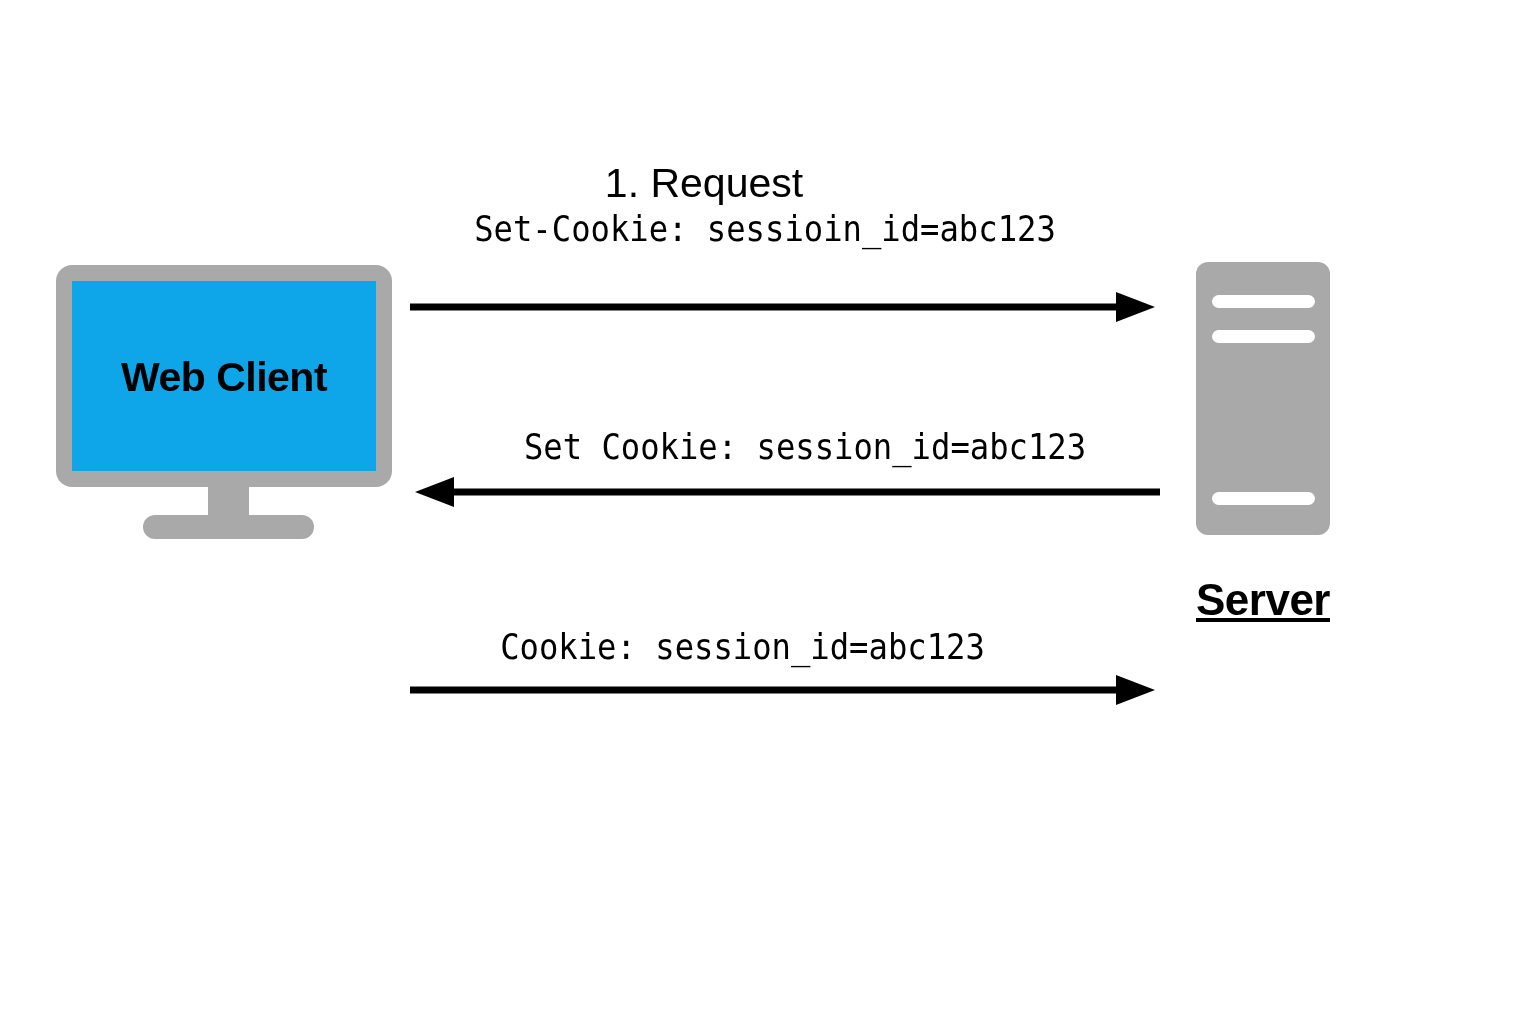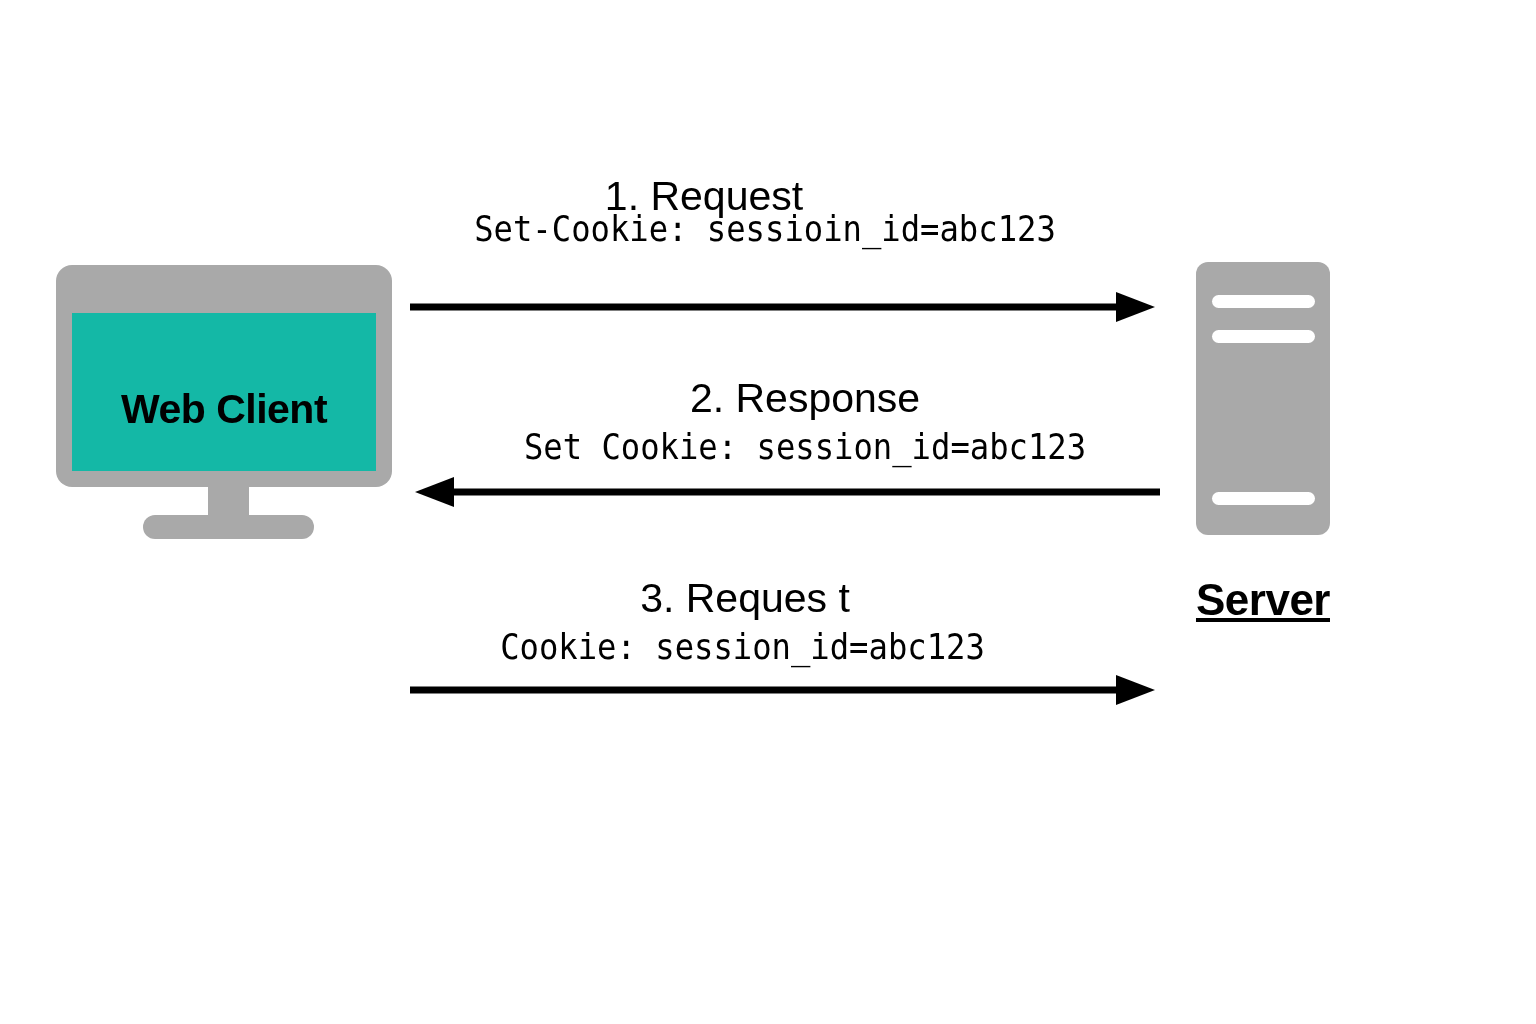--- a/index.html
+++ b/index.html
@@ -30,22 +30,21 @@
     height: 222px;
     background: #a9a9a9;
     border-radius: 16px;
   }
   .monitor-screen {
     position: absolute;
     left: 16px;
     top: 16px;
     right: 16px;
     bottom: 16px;
-    background: #14b8a6;
-    margin-top: 32px;
+    background: #0ea5e9;
   }
   .monitor-label {
     position: absolute;
     left: 0;
     right: 0;
     top: 76px;
     text-align: center;
     font-size: 41px;
     font-weight: bold;
     letter-spacing: -0.5px;
@@ -120,21 +119,21 @@
     font-family: "DejaVu Sans Mono", "Liberation Mono", monospace;
     font-size: 35px;
     font-weight: normal;
     color: #000000;
     line-height: 1;
     white-space: pre;
     text-align: center;
     transform: scaleX(0.92);
   }
 
-  .m1-title { left: 404px; top: 163px; width: 600px; margin-top: 13px; }
+  .m1-title { left: 404px; top: 163px; width: 600px; }
   .m1-mono  { left: 360px; top: 212px; width: 810px; }
   .m2-title { left: 430px; top: 378px; width: 750px; }
   .m2-mono  { left: 435px; top: 430px; width: 740px; }
   .m3-title { left: 370px; top: 578px; width: 750px; }
   .m3-mono  { left: 370px; top: 630px; width: 745px; }
   .m4-title { left: 390px; top: 738px; width: 740px; }
 
   
   .arrow {
     position: absolute;
@@ -167,30 +166,28 @@
 
   <div class="msg-title m1-title">1. Request</div>
   <div class="msg-mono m1-mono">Set-Cookie: sessioin_id=abc123</div>
   <div class="arrow a1">
     <svg width="745" height="30" viewBox="0 0 745 30">
       <line x1="0" y1="15" x2="712" y2="15" stroke="#000000" stroke-width="7"></line>
       <polygon points="706,0 745,15 706,30" fill="#000000"></polygon>
     </svg>
   </div>
 
-  <div class="msg-title m2-title">2. Response</div>
   <div class="msg-mono m2-mono">Set Cookie: session_id=abc123</div>
   <div class="arrow a2">
     <svg width="750" height="30" viewBox="0 0 750 30">
       <line x1="38" y1="15" x2="750" y2="15" stroke="#000000" stroke-width="7"></line>
       <polygon points="44,0 5,15 44,30" fill="#000000"></polygon>
     </svg>
   </div>
 
-  <div class="msg-title m3-title">3. Reques t</div>
   <div class="msg-mono m3-mono">Cookie: session_id=abc123</div>
   <div class="arrow a3">
     <svg width="745" height="30" viewBox="0 0 745 30">
       <line x1="0" y1="15" x2="712" y2="15" stroke="#000000" stroke-width="7"></line>
       <polygon points="706,0 745,15 706,30" fill="#000000"></polygon>
     </svg>
   </div>
 
 
 </div>

